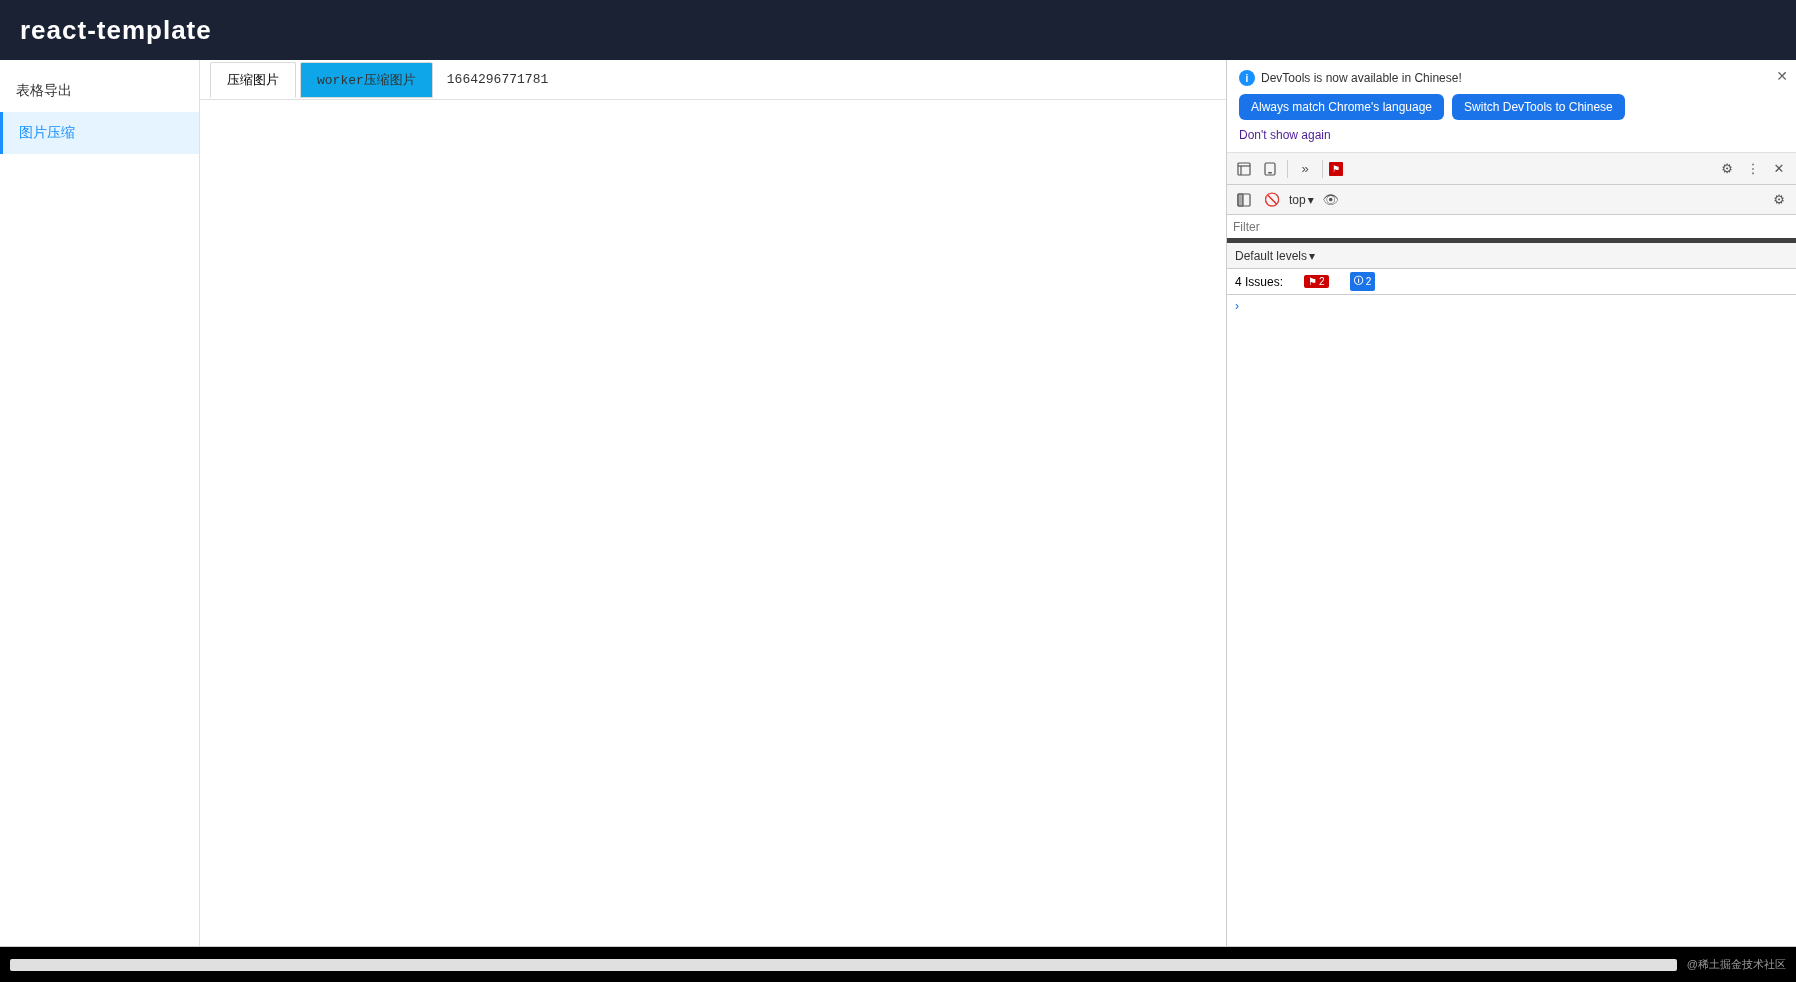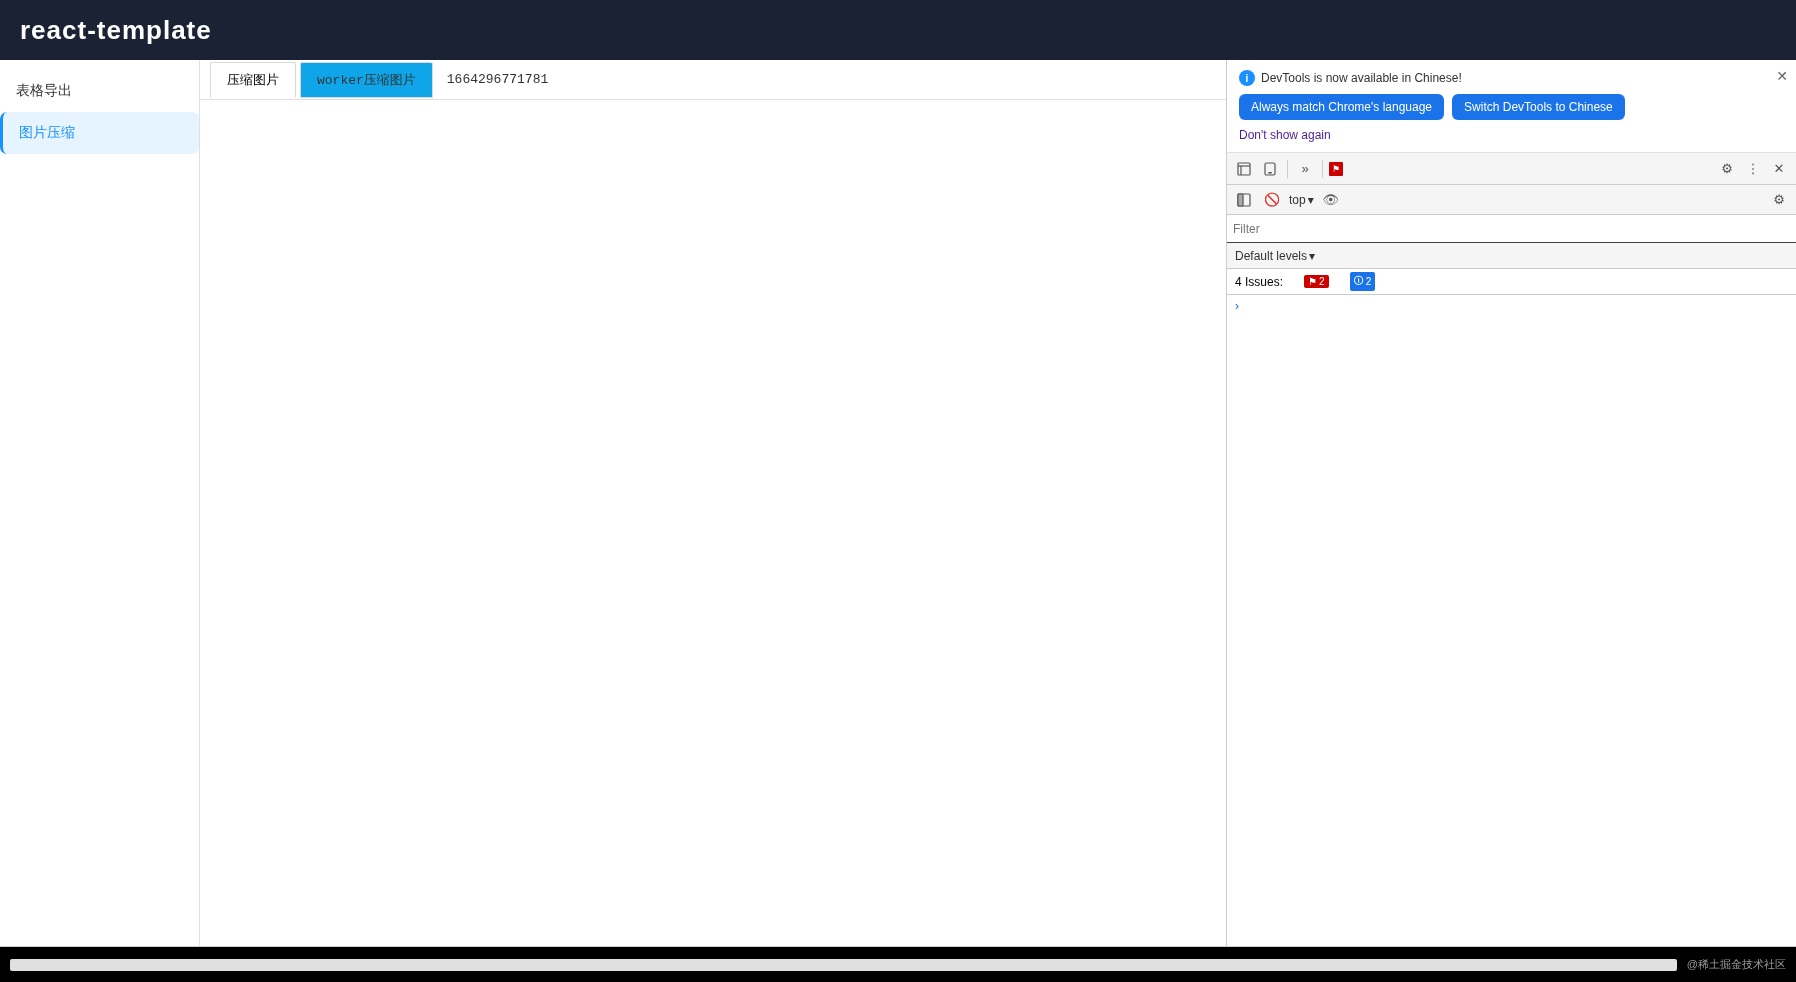--- a/index.html
+++ b/index.html
@@ -39,21 +39,20 @@
     .sidebar-item {
       padding: 12px 16px;
       cursor: pointer;
       font-size: 14px;
       color: #333;
     }
     .sidebar-item.active {
       background: #e6f4ff;
       color: #1890ff;
       border-left: 3px solid #1890ff;
-      border-radius: 7px;
     }
 
     
     .content-pane {
       flex: 1;
       display: flex;
       flex-direction: column;
       overflow: hidden;
       background: #fff;
       font-family: Liberation Mono, monospace;
@@ -261,21 +260,21 @@
       border: none;
       font-size: 12px;
       color: #333;
       cursor: pointer;
       gap: 2px;
     }
 
     
     .devtools-filter {
       background: #fff;
-      border-bottom: 1px solid #404040;
+      border-bottom: 5px solid #404040;
       display: flex;
       align-items: center;
       padding: 2px 6px;
       height: 28px;
     }
     .filter-input {
       flex: 1;
       border: none;
       outline: none;
       font-size: 12px;

